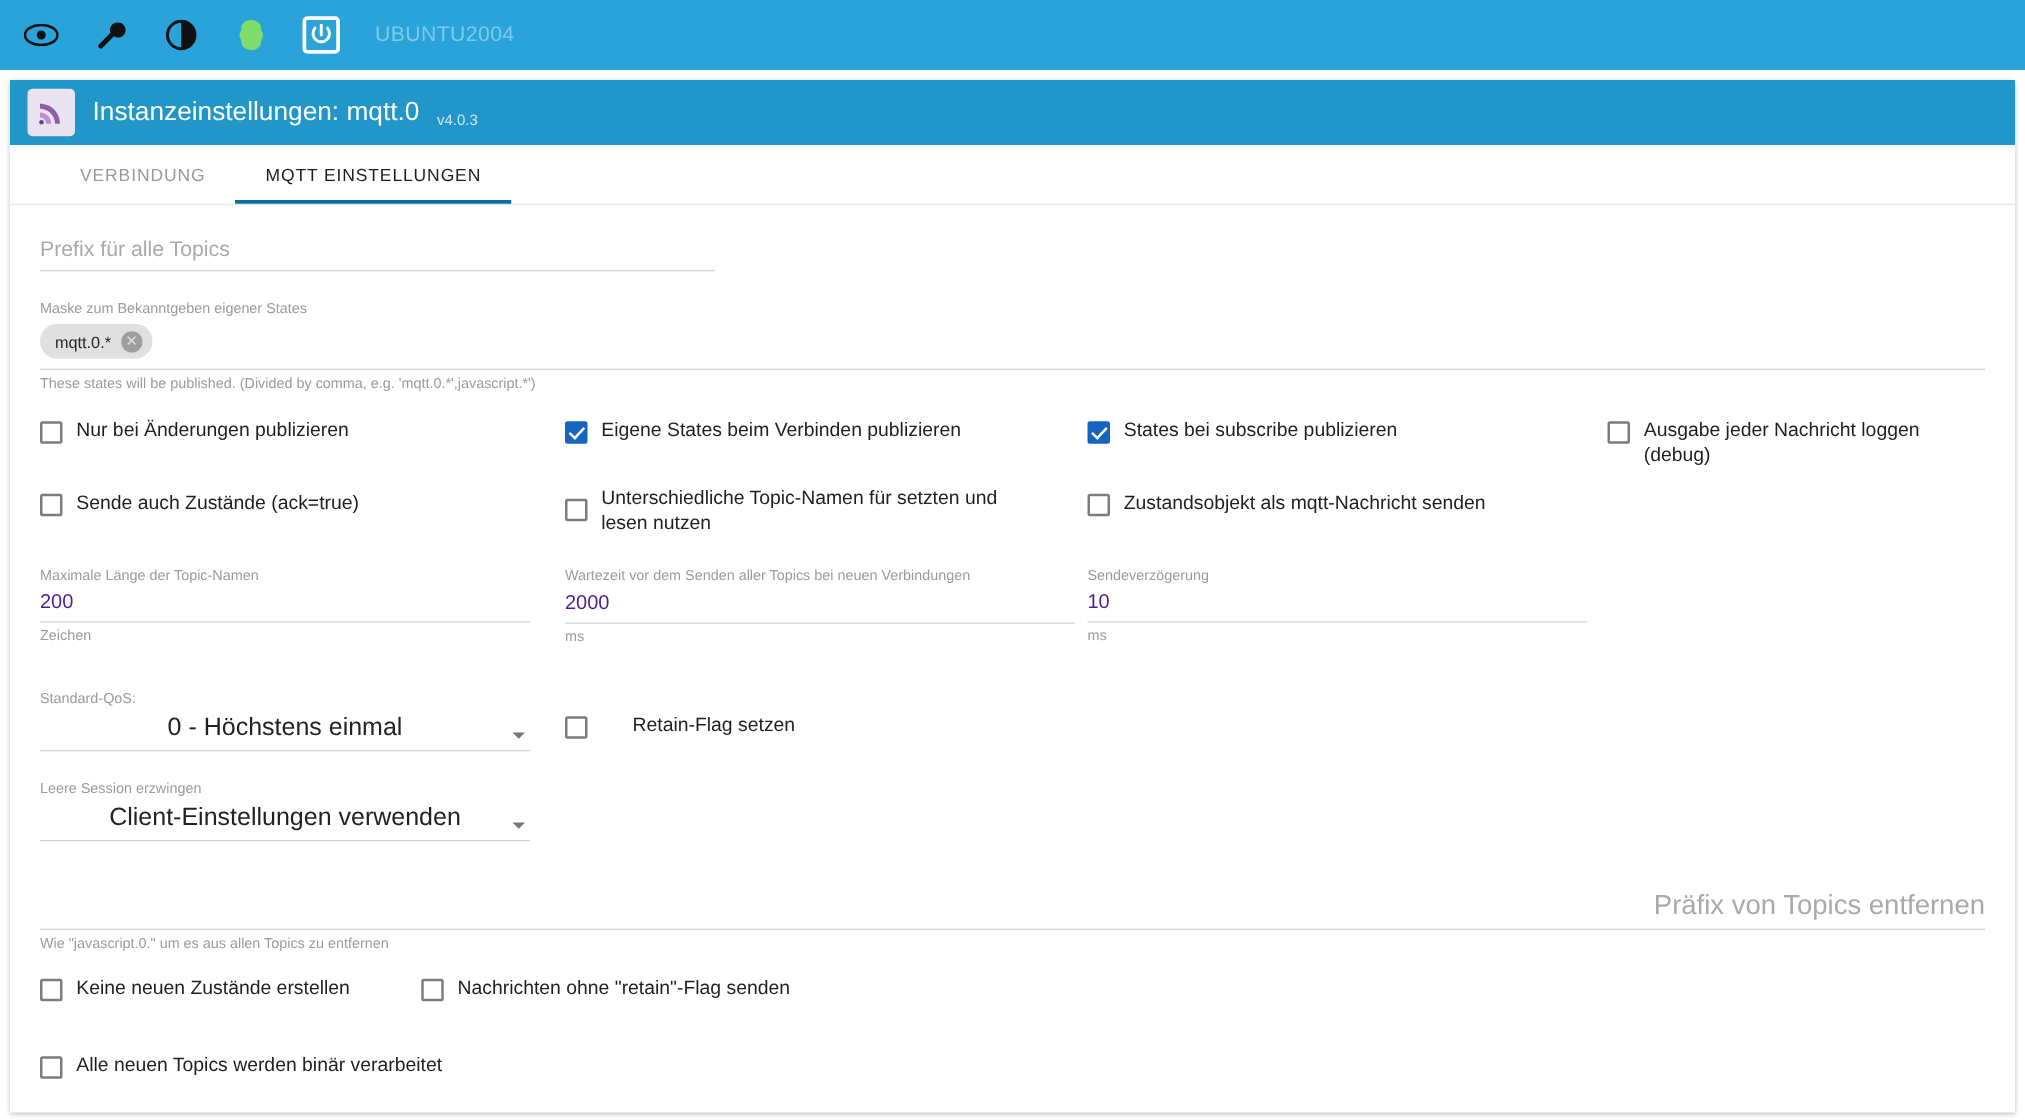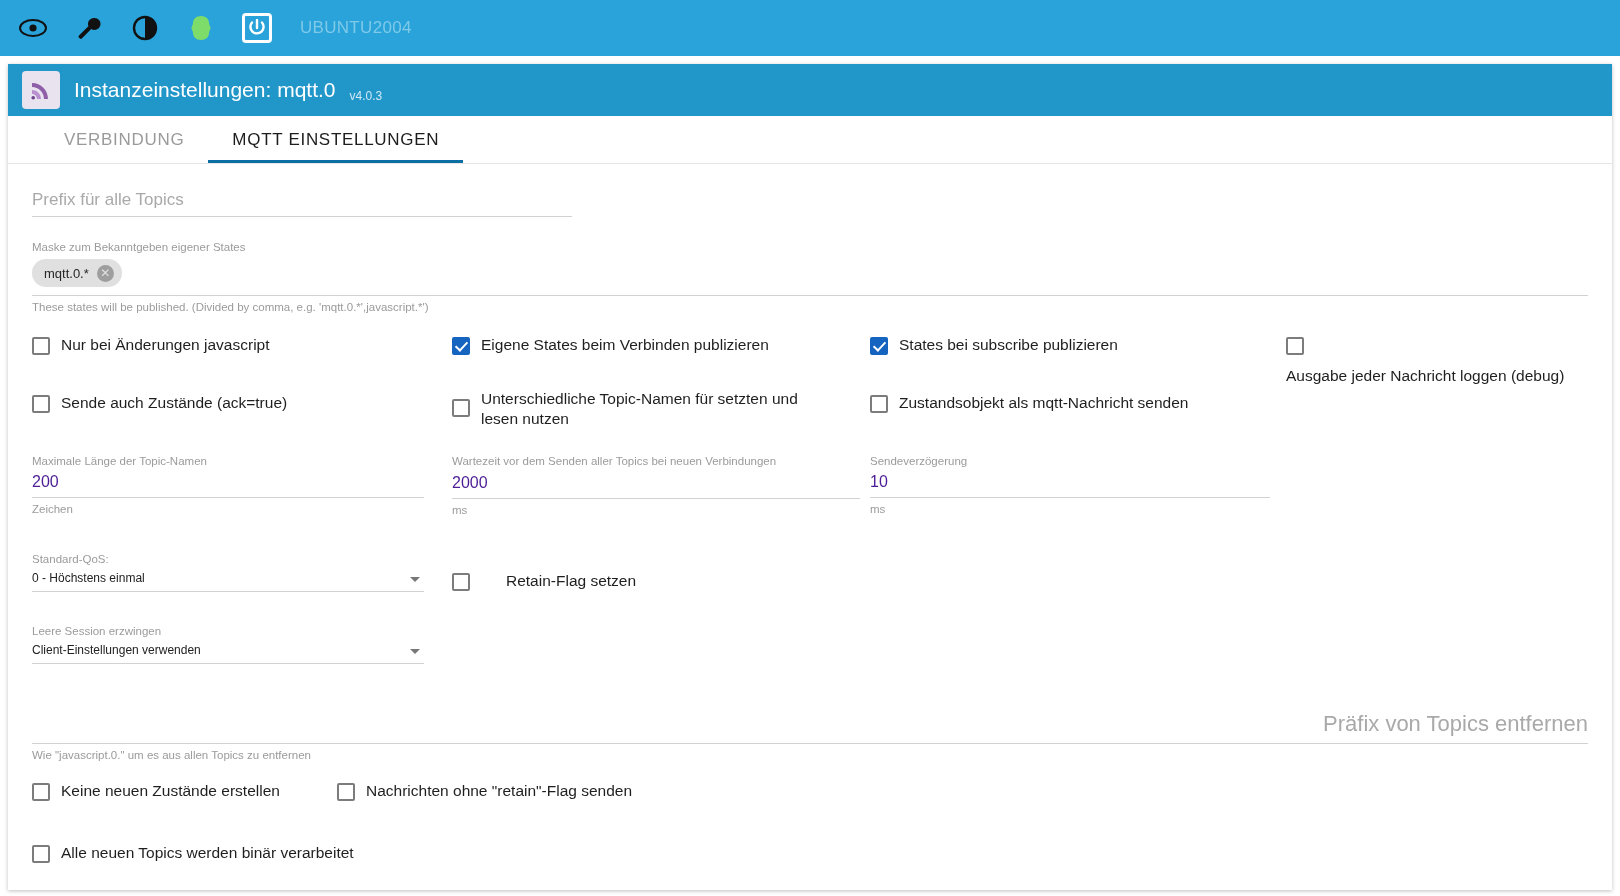--- a/index.html
+++ b/index.html
@@ -84,21 +84,21 @@
     height: 48px;
     display: flex;
     align-items: stretch;
     padding-left: 32px;
     border-bottom: 1px solid #e6e6e6;
     background: #fff;
   }
   .tab {
     display: flex; align-items: center;
     padding: 0 24px;
-    font-size: 17px;
+    font-size: 14px;
     letter-spacing: .7px;
     color: #9a9a9a;
     cursor: pointer;
     position: relative;
   }
   .tab.active { color: #1d1d1d; }
   .tab.active::after {
     content: "";
     position: absolute;
     left: 0; right: 0; bottom: 0;
@@ -205,40 +205,41 @@
     line-height: 20px;
     max-width: 360px;
   }
 
   
   .select-wrap {
     position: relative;
     width: 392px;
   }
   .select-value {
-    font-size: 12px;
+    font-size: 20px;
     color: #222;
     padding: 4px 0 6px 0;
     border-bottom: 1px solid #d2d2d2;
+    text-align: center;
   }
   .caret {
     position: absolute;
     right: 4px; bottom: 10px;
     width: 0; height: 0;
     border-left: 5px solid transparent;
     border-right: 5px solid transparent;
     border-top: 5px solid #777;
   }
 
   
   .grid3 { position: relative; }
   .c1 { position: absolute; left: 0; }
   .c2 { position: absolute; left: 420px; }
   .c3 { position: absolute; left: 838px; }
-  .c4 { position: absolute; left: 1254px; flex-direction: column; }
+  .c4 { position: absolute; left: 1254px; }
 </style>
 </head>
 <body>
 
 <div class="app">
 
   <div class="topbar">
     <div class="ticon">
       <svg width="28" height="18" viewBox="0 0 28 18">
           <ellipse cx="14" cy="9" rx="13" ry="8" fill="none" stroke="#111" stroke-width="2"></ellipse>
@@ -303,21 +304,21 @@
             <span class="chip-x">✕</span>
           </span>
         </div>
         <div class="chips-underline"></div>
         <span class="field-helper">These states will be published. (Divided by comma, e.g. 'mqtt.0.*',javascript.*')</span>
       </div>
 
       <div class="grid3" style="height:58px; margin-top:22px;">
         <div class="c1 cb">
           <span class="box"></span>
-          <span class="cb-label">Nur bei Änderungen javascript</span>
+          <span class="cb-label">Nur bei Änderungen publizieren</span>
         </div>
         <div class="c2 cb">
           <span class="box checked"></span>
           <span class="cb-label">Eigene States beim Verbinden publizieren</span>
         </div>
         <div class="c3 cb">
           <span class="box checked"></span>
           <span class="cb-label">States bei subscribe publizieren</span>
         </div>
         <div class="c4 cb">

